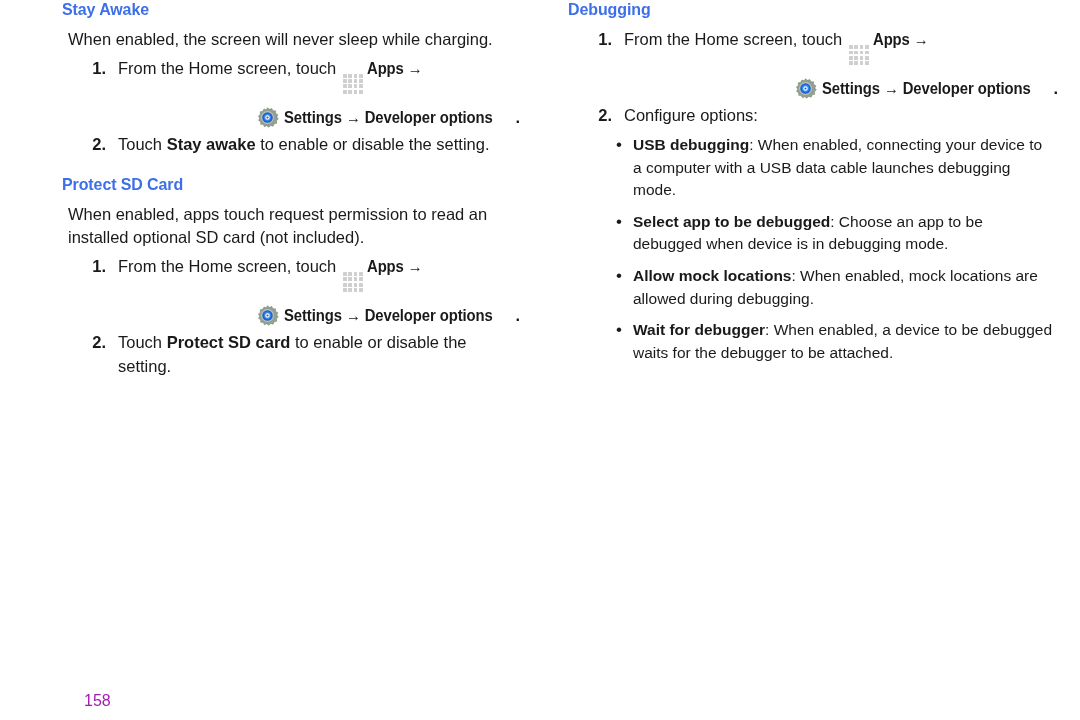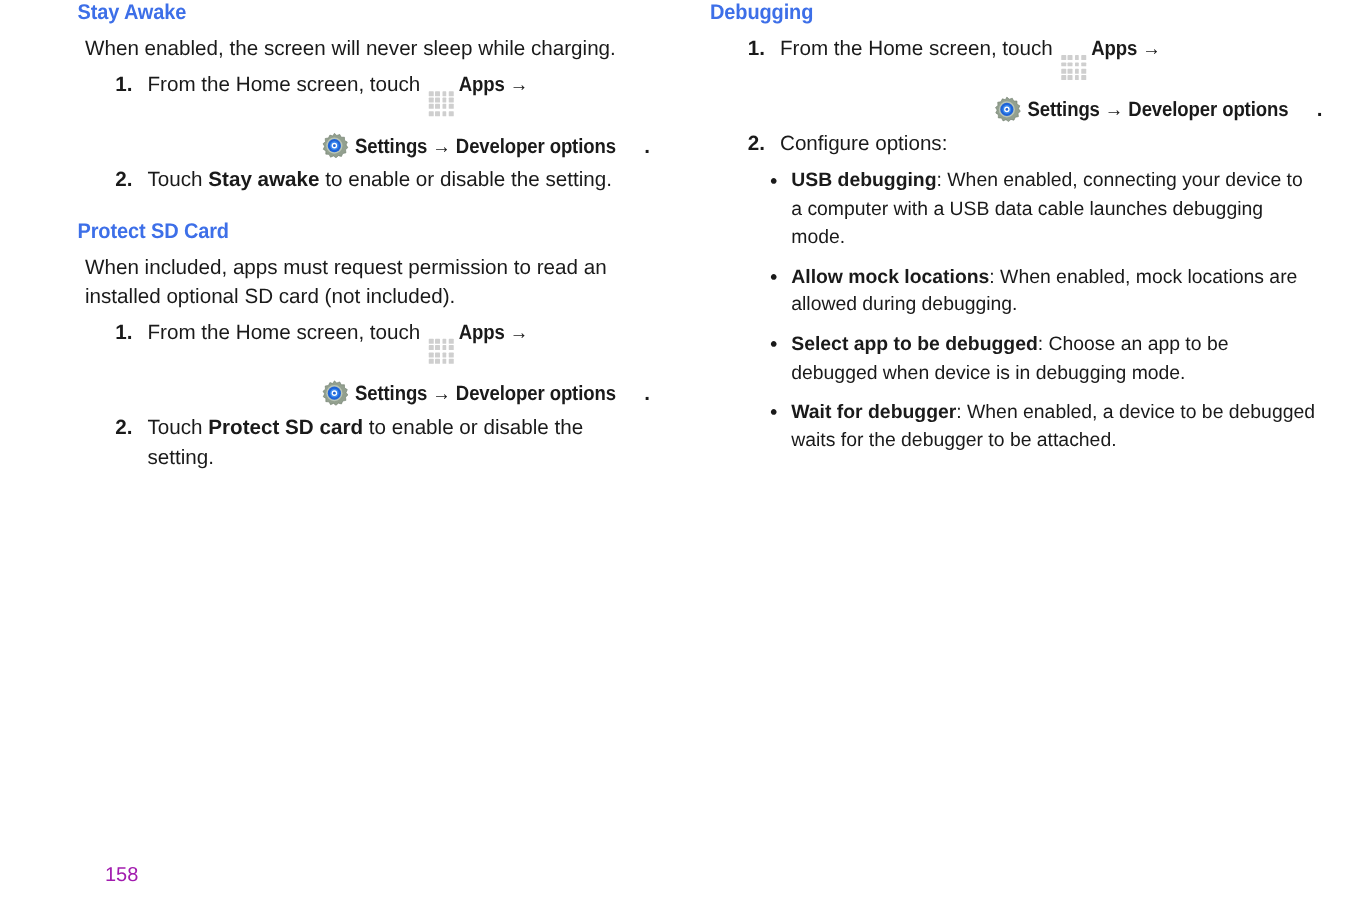--- a/index.html
+++ b/index.html
@@ -206,21 +206,21 @@
 
       <div class="step">
         <span class="step-num">2.</span>
         <span class="step-body"><span>Touch </span><span class="b">Stay awake</span><span> to enable or disable the setting.</span></span>
       </div>
     </div>
 
     <div class="section-block">
       <h2 class="section-heading">Protect SD Card</h2>
 
-      <p class="intro">When included, apps must request permission to read an installed optional SD card (not included).</p>
+      <p class="intro">When enabled, apps touch request permission to read an installed optional SD card (not included).</p>
 
       <div class="step">
         <span class="step-num">1.</span>
         <span class="step-body">
           <span class="step-line"><span>From the Home screen, touch </span><span class="icon apps-icon">
                 <i></i>
                 <i></i>
                 <i></i>
                 <i></i>
                 <i></i>
@@ -300,21 +300,21 @@
           </span>
         </div>
 
         <div class="step">
           <span class="step-num">2.</span>
           <span class="step-body">Configure options:</span>
         </div>
 
         <ul class="bullets">
           <li class="bullet"><span class="term">USB debugging</span><span>: When enabled, connecting your device to a computer with a USB data cable launches debugging mode.</span></li>
+          <li class="bullet"><span class="term">Select app to be debugged</span><span>: Choose an app to be debugged when device is in debugging mode.</span></li>
           <li class="bullet"><span class="term">Allow mock locations</span><span>: When enabled, mock locations are allowed during debugging.</span></li>
-          <li class="bullet"><span class="term">Select app to be debugged</span><span>: Choose an app to be debugged when device is in debugging mode.</span></li>
           <li class="bullet"><span class="term">Wait for debugger</span><span>: When enabled, a device to be debugged waits for the debugger to be attached.</span></li>
         </ul>
       </div>
     </div>
   </div>
 
 </div>
 
 </body></html>

